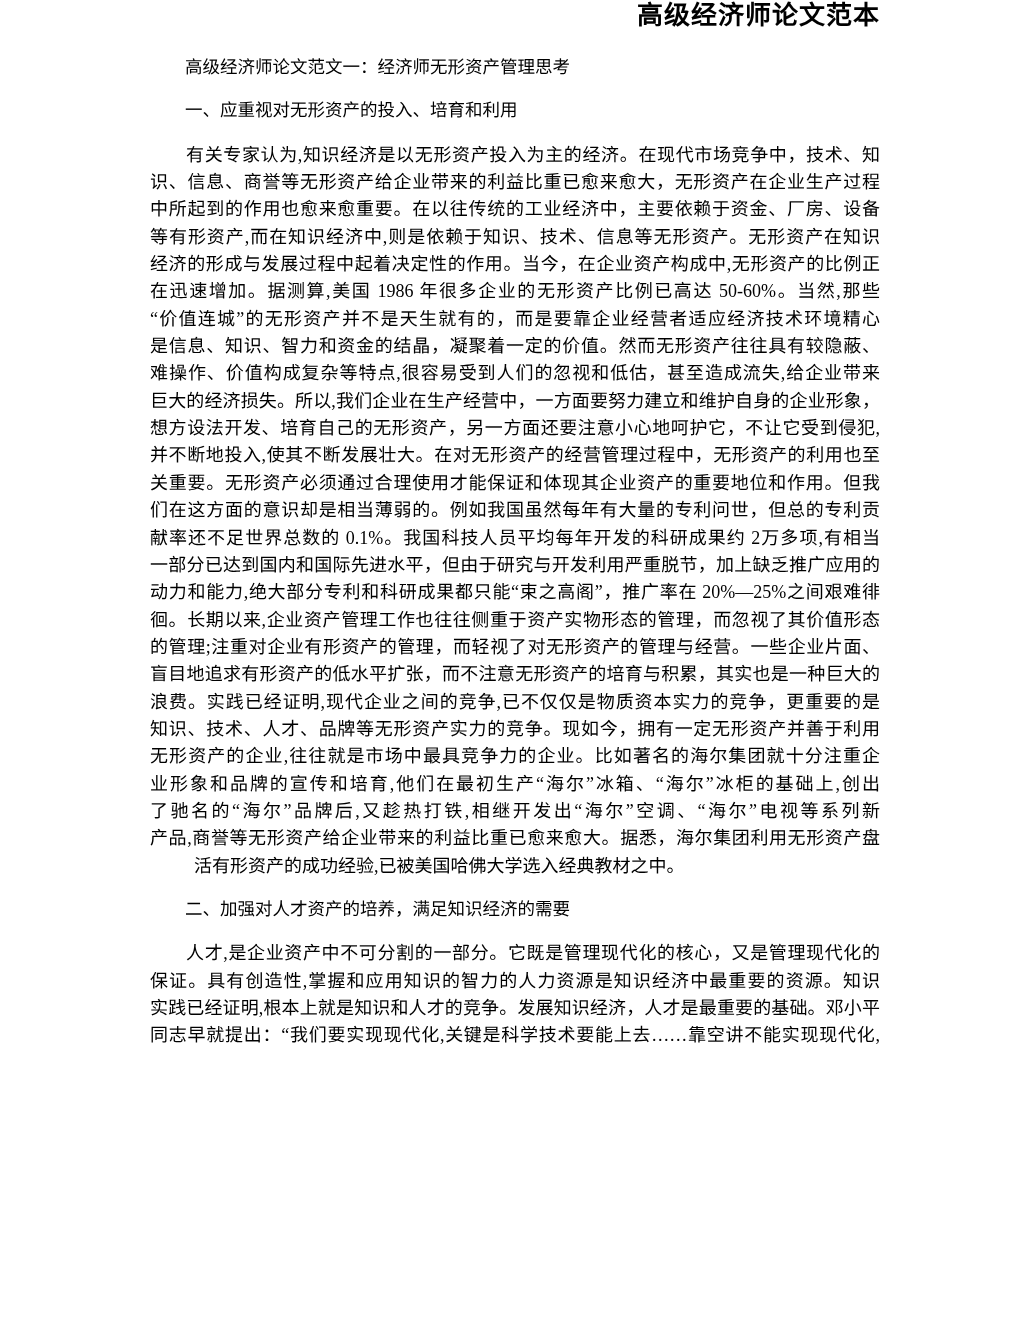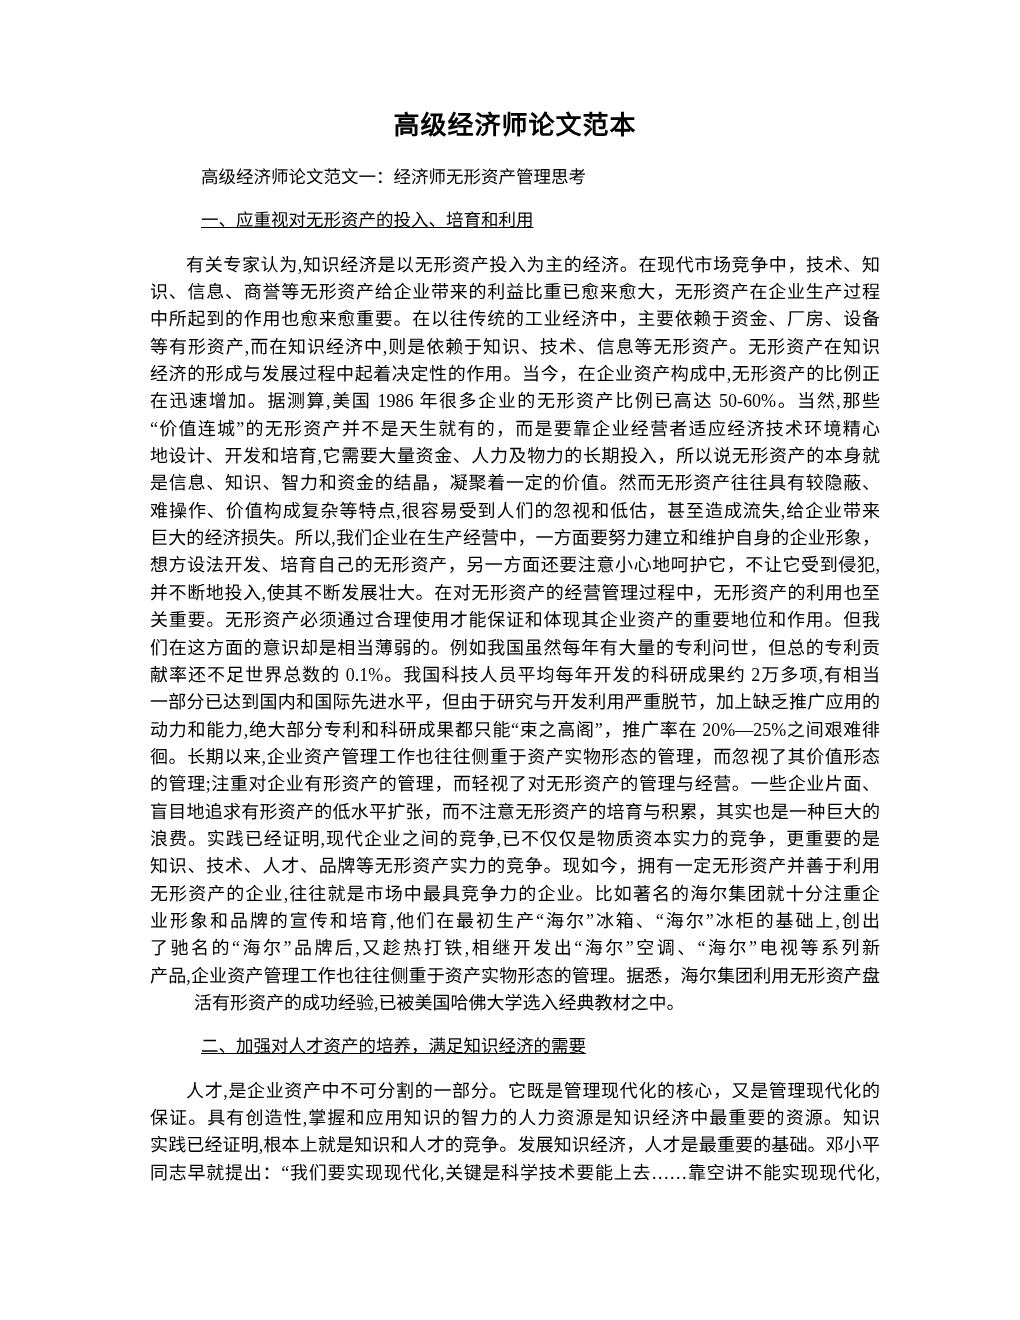--- a/index.html
+++ b/index.html
@@ -15,36 +15,35 @@
     color: #000000;
     font-family: "Liberation Serif", serif;
     overflow: hidden;
   }
   .content {
     margin-left: 150px;
     width: 730px;
   }
   .doc-title {
     margin: 0;
-    padding-top: 110px;
     font-size: 26px;
     line-height: 32px;
     font-weight: bold;
-    text-align: center;
+    text-align: right;
     letter-spacing: 1px;
   }
   .para {
-    margin: 16px;
+    margin: 0;
     font-size: 17.5px;
     line-height: 27.35px;
     text-indent: 2em;
     white-space: pre-wrap;
   }
   .intro-para   { margin-top: 22px; }
-  .section-head { margin-top: 16px; text-decoration: underline; }
+  .section-head { margin-top: 16px; }
   .body-block {
     margin-top: 17px;
     font-size: 17.5px;
   }
   .line {
     font-size: 18px;
     line-height: 27.35px;
     text-align: justify;
     text-align-last: justify;
     white-space: pre-wrap;
@@ -67,40 +66,39 @@
 
     <div class="body-block flush-last">
 
     <div class="line">有关专家认为,知识经济是以无形资产投入为主的经济。在现代市场竞争中，技术、知</div>
         <div class="line">识、信息、商誉等无形资产给企业带来的利益比重已愈来愈大，无形资产在企业生产过程</div>
         <div class="line">中所起到的作用也愈来愈重要。在以往传统的工业经济中，主要依赖于资金、厂房、设备</div>
         <div class="line">等有形资产,而在知识经济中,则是依赖于知识、技术、信息等无形资产。无形资产在知识</div>
         <div class="line">经济的形成与发展过程中起着决定性的作用。当今，在企业资产构成中,无形资产的比例正</div>
         <div class="line">在迅速增加。据测算,美国 1986 年很多企业的无形资产比例已高达 50-60%。当然,那些</div>
         <div class="line">“价值连城”的无形资产并不是天生就有的，而是要靠企业经营者适应经济技术环境精心</div>
-        <div class="line">地设计、开发和培育,它需要大量资金、人力及物力的长期投入，所以说无形资产的本身就</div>
         <div class="line">是信息、知识、智力和资金的结晶，凝聚着一定的价值。然而无形资产往往具有较隐蔽、</div>
         <div class="line">难操作、价值构成复杂等特点,很容易受到人们的忽视和低估，甚至造成流失,给企业带来</div>
         <div class="line">巨大的经济损失。所以,我们企业在生产经营中，一方面要努力建立和维护自身的企业形象，</div>
         <div class="line">想方设法开发、培育自己的无形资产，另一方面还要注意小心地呵护它，不让它受到侵犯,</div>
         <div class="line">并不断地投入,使其不断发展壮大。在对无形资产的经营管理过程中，无形资产的利用也至</div>
         <div class="line">关重要。无形资产必须通过合理使用才能保证和体现其企业资产的重要地位和作用。但我</div>
         <div class="line">们在这方面的意识却是相当薄弱的。例如我国虽然每年有大量的专利问世，但总的专利贡</div>
         <div class="line">献率还不足世界总数的 0.1%。我国科技人员平均每年开发的科研成果约 2万多项,有相当</div>
         <div class="line">一部分已达到国内和国际先进水平，但由于研究与开发利用严重脱节，加上缺乏推广应用的</div>
         <div class="line">动力和能力,绝大部分专利和科研成果都只能“束之高阁”，推广率在 20%—25%之间艰难徘</div>
         <div class="line">徊。长期以来,企业资产管理工作也往往侧重于资产实物形态的管理，而忽视了其价值形态</div>
         <div class="line">的管理;注重对企业有形资产的管理，而轻视了对无形资产的管理与经营。一些企业片面、</div>
         <div class="line">盲目地追求有形资产的低水平扩张，而不注意无形资产的培育与积累，其实也是一种巨大的</div>
         <div class="line">浪费。实践已经证明,现代企业之间的竞争,已不仅仅是物质资本实力的竞争，更重要的是</div>
         <div class="line">知识、技术、人才、品牌等无形资产实力的竞争。现如今，拥有一定无形资产并善于利用</div>
         <div class="line">无形资产的企业,往往就是市场中最具竞争力的企业。比如著名的海尔集团就十分注重企</div>
         <div class="line">业形象和品牌的宣传和培育,他们在最初生产“海尔”冰箱、“海尔”冰柜的基础上,创出</div>
         <div class="line">了驰名的“海尔”品牌后,又趁热打铁,相继开发出“海尔”空调、“海尔”电视等系列新</div>
-        <div class="line">产品,企业资产管理工作也往往侧重于资产实物形态的管理。据悉，海尔集团利用无形资产盘</div>
+        <div class="line">产品,商誉等无形资产给企业带来的利益比重已愈来愈大。据悉，海尔集团利用无形资产盘</div>
         <div class="line">活有形资产的成功经验,已被美国哈佛大学选入经典教材之中。</div>
       </div>
 
     <p class="para section-head">二、加强对人才资产的培养，满足知识经济的需要</p>
 
     <div class="body-block">
 
     <div class="line">人才,是企业资产中不可分割的一部分。它既是管理现代化的核心，又是管理现代化的</div>
         <div class="line">保证。具有创造性,掌握和应用知识的智力的人力资源是知识经济中最重要的资源。知识</div>
         <div class="line">实践已经证明,根本上就是知识和人才的竞争。发展知识经济，人才是最重要的基础。邓小平</div>

